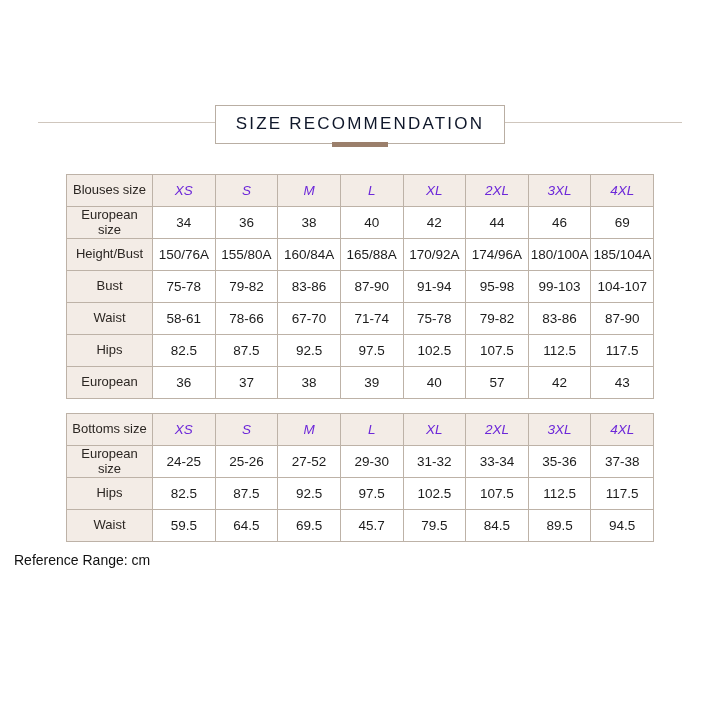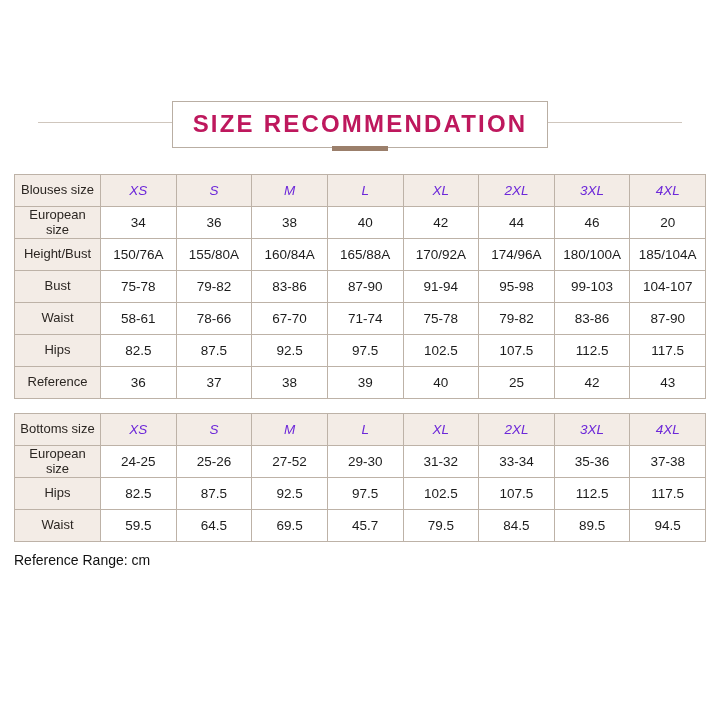--- a/index.html
+++ b/index.html
@@ -40,42 +40,41 @@
   .title-rule.left  { left: 24px;  width: 196px; }
   .title-rule.right { right: 24px; width: 196px; }
   .title-box {
     position: relative;
     border: 1px solid #b9aea3;
     background: #ffffff;
     padding: 8px 20px 9px 20px;
     z-index: 2;
   }
   .title-text {
-    font-size: 24px;
+    font-size: 17px;
     letter-spacing: 2.2px;
-    color: #be185d;
+    color: #0f172a;
     white-space: nowrap;
-    font-weight: bold;
   }
   .title-underline {
     position: absolute;
     left: 50%;
     transform: translateX(-50%);
     bottom: -4px;
     width: 56px;
     height: 5px;
     background: #9b7f6b;
     z-index: 3;
   }
 
   
   .size-table {
     border-collapse: collapse;
     table-layout: fixed;
-    width: 692px;
+    width: 588px;
     margin: 0 auto;
     background: #ffffff;
   }
   .size-table.first { margin-top: 22px; }
   .size-table.second { margin-top: 14px; padding-left: 15px; }
 
   .size-table td, .size-table th {
     border: 1px solid #bdb2a7;
     height: 31px;
     text-align: center;
@@ -148,21 +147,21 @@
       </tr>
       <tr>
         <td class="rowlabel">European size</td>
         <td>34</td>
         <td>36</td>
         <td>38</td>
         <td>40</td>
         <td>42</td>
         <td>44</td>
         <td>46</td>
-        <td>20</td>
+        <td>69</td>
       </tr>
       <tr>
         <td class="rowlabel">Height/Bust</td>
         <td>150/76A</td>
         <td>155/80A</td>
         <td>160/84A</td>
         <td>165/88A</td>
         <td>170/92A</td>
         <td>174/96A</td>
         <td>180/100A</td>
@@ -195,27 +194,27 @@
         <td>82.5</td>
         <td>87.5</td>
         <td>92.5</td>
         <td>97.5</td>
         <td>102.5</td>
         <td>107.5</td>
         <td>112.5</td>
         <td>117.5</td>
       </tr>
       <tr>
-        <td class="rowlabel">Reference</td>
+        <td class="rowlabel">European</td>
         <td>36</td>
         <td>37</td>
         <td>38</td>
         <td>39</td>
         <td>40</td>
-        <td>25</td>
+        <td>57</td>
         <td>42</td>
         <td>43</td>
       </tr>
     </tbody>
   </table>
 
   <table class="size-table second">
     <colgroup>
       <col class="label-col">
         <col>

